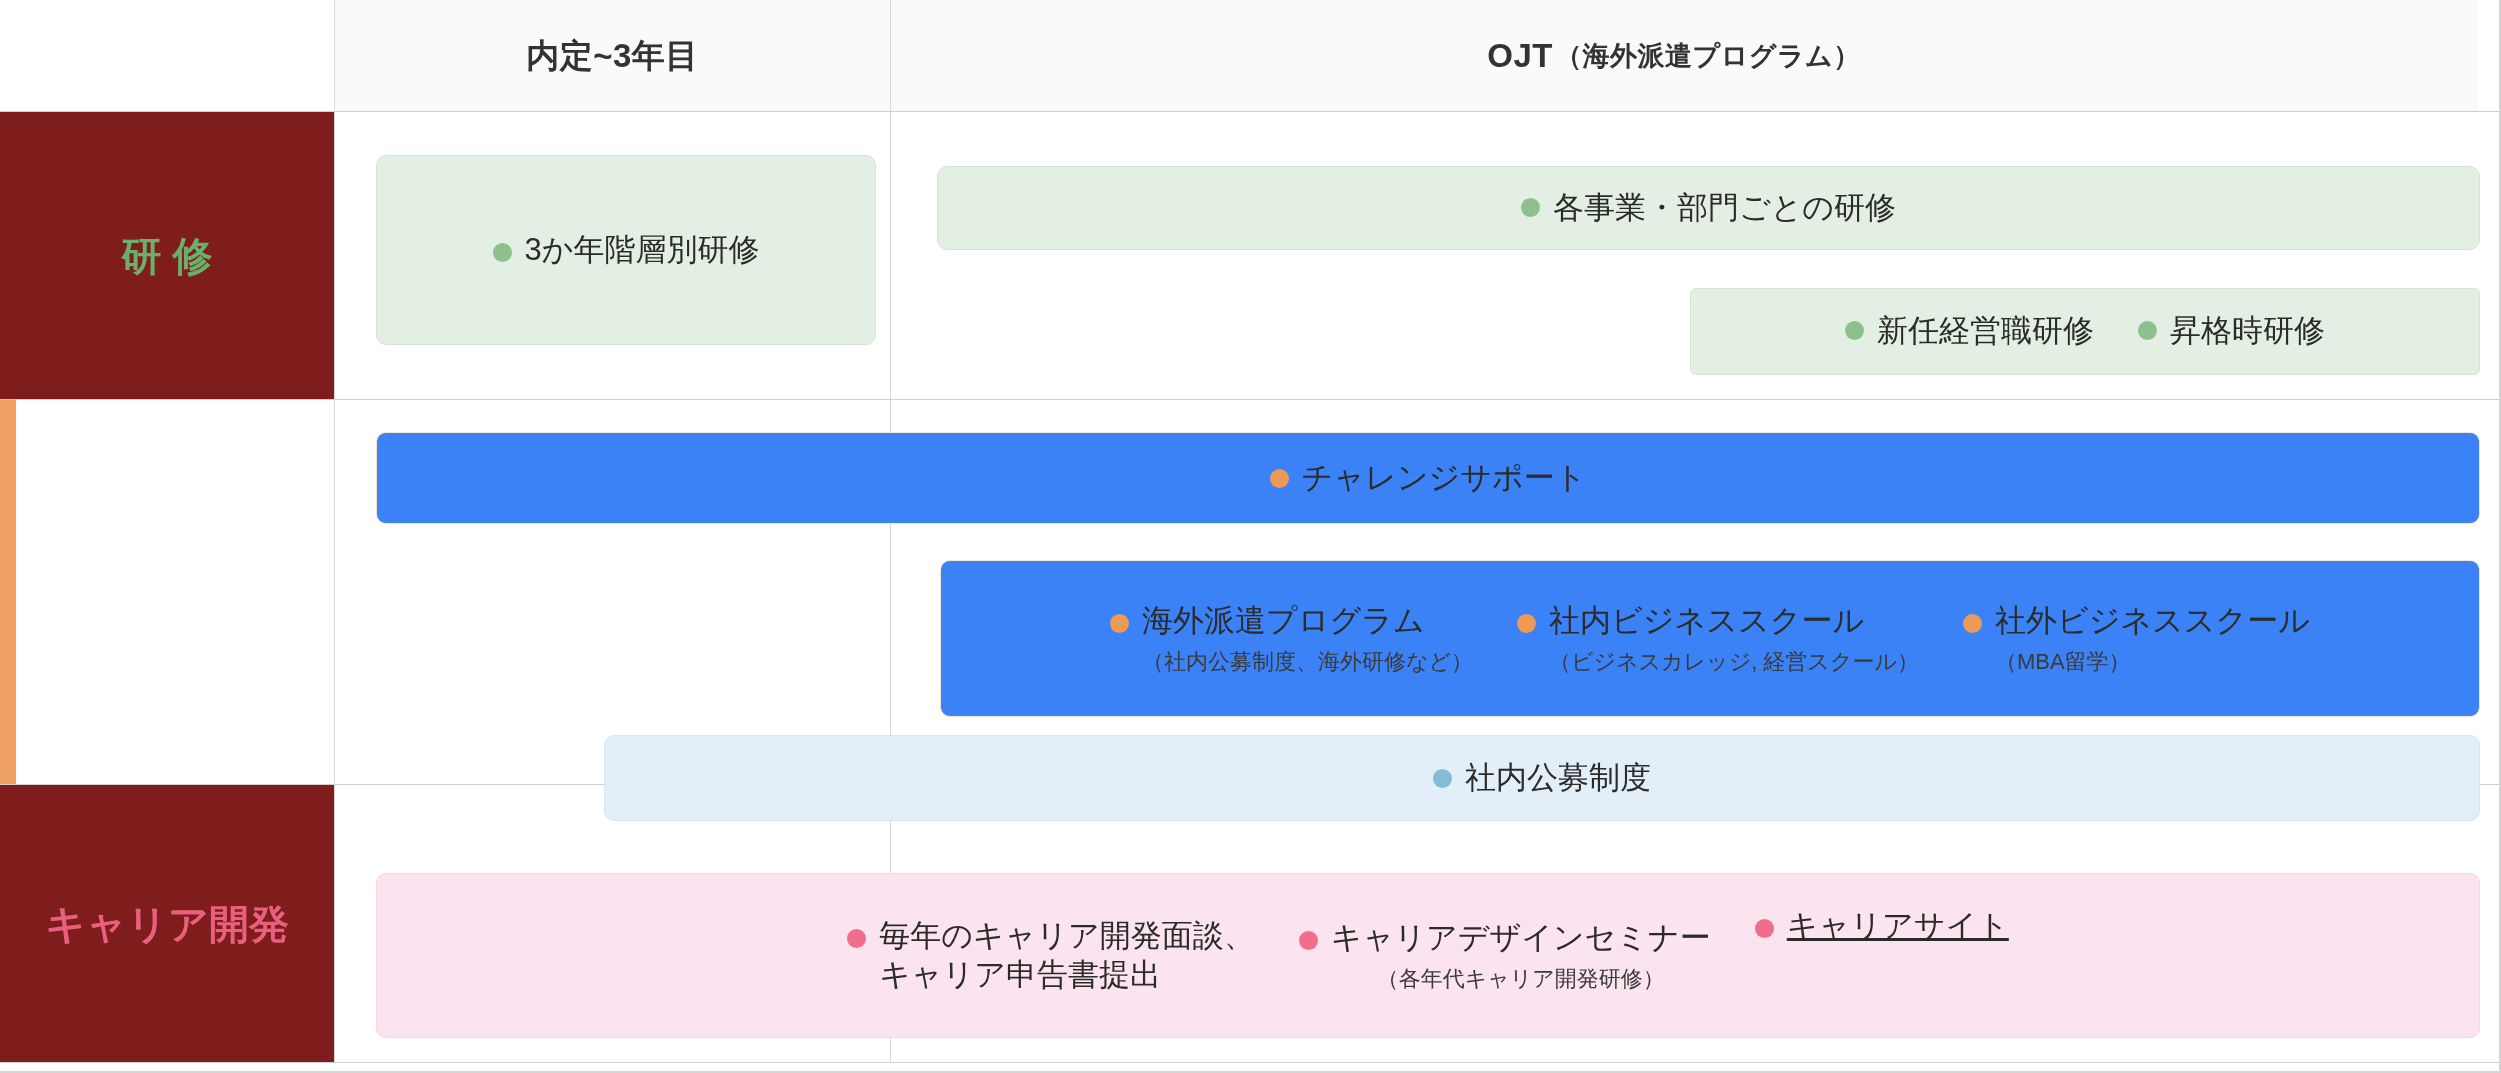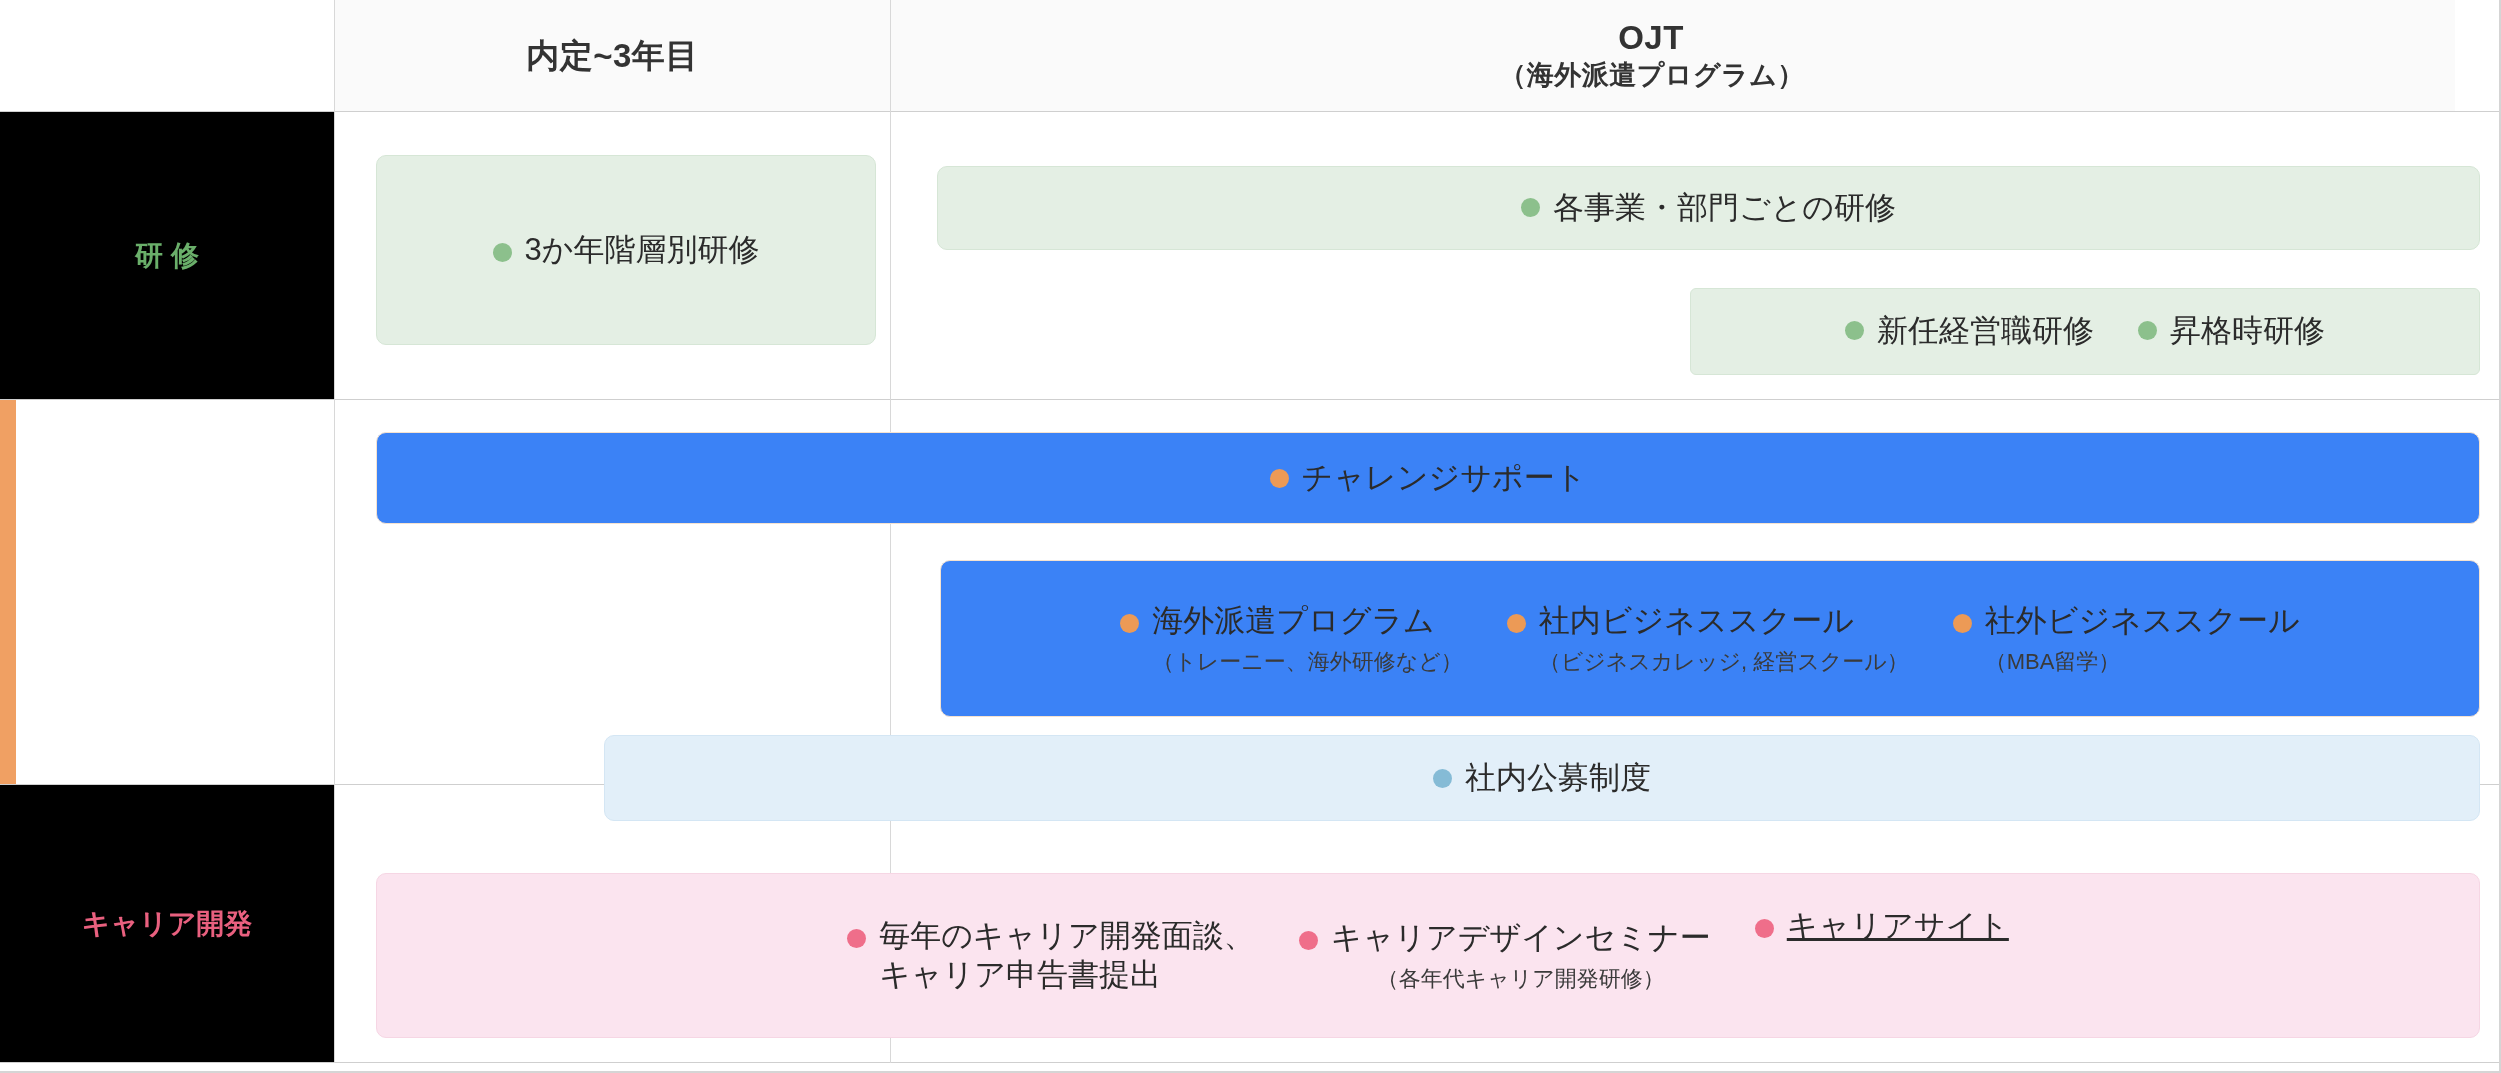--- a/index.html
+++ b/index.html
@@ -28,30 +28,30 @@
   .hdr-cell{
     position:absolute;top:0;height:112px;
     background:#fafafa;
     display:flex;align-items:center;justify-content:center;
     color:#333333;
     font-size:33px;font-weight:700;
     letter-spacing:.5px;
   }
   .hdr-blank{position:absolute;top:0;left:0;width:334px;height:112px;background:#ffffff;}
   .hdr-col1{left:335px;width:555px;}
-  .hdr-col2{left:847px;width:1608px;flex-direction:column;}
+  .hdr-col2{left:870px;width:1608px;}
   .hdr-sub{font-size:27px;font-weight:700;margin-left:2px;}
 
   
   .rowlabel{
     position:absolute;left:0;width:334px;
-    background:#000000;
+    background:#7f1d1d;
     display:flex;align-items:center;justify-content:center;
     text-align:center;
-    font-size:28px;font-weight:700;line-height:1.35;
+    font-size:40px;font-weight:700;line-height:1.35;
   }
   .accent{position:absolute;left:0;width:16px;}
 
   
   .box{
     position:absolute;
     border-radius:10px;
     box-sizing:border-box;
     display:flex;align-items:center;
     overflow:hidden;
@@ -165,21 +165,21 @@
         <span class="item-title">チャレンジサポート</span>
       </span>
     </div>
   </div>
 
   <div class="box t-orange center" style="left:940px;top:560px;width:1540px;height:157px;">
     <div class="item">
       <span class="dot"></span>
       <span class="item-texts">
         <span class="item-title">海外派遣プログラム</span>
-        <span class="item-sub sub-center">（トレーニー、海外研修など）</span>
+        <span class="item-sub sub-center">（社内公募制度、海外研修など）</span>
       </span>
     </div>
     <span class="gap"></span>
     <div class="item">
       <span class="dot"></span>
       <span class="item-texts">
         <span class="item-title">社内ビジネススクール</span>
         <span class="item-sub sub-center">（ビジネスカレッジ, 経営スクール）</span>
       </span>
     </div>

